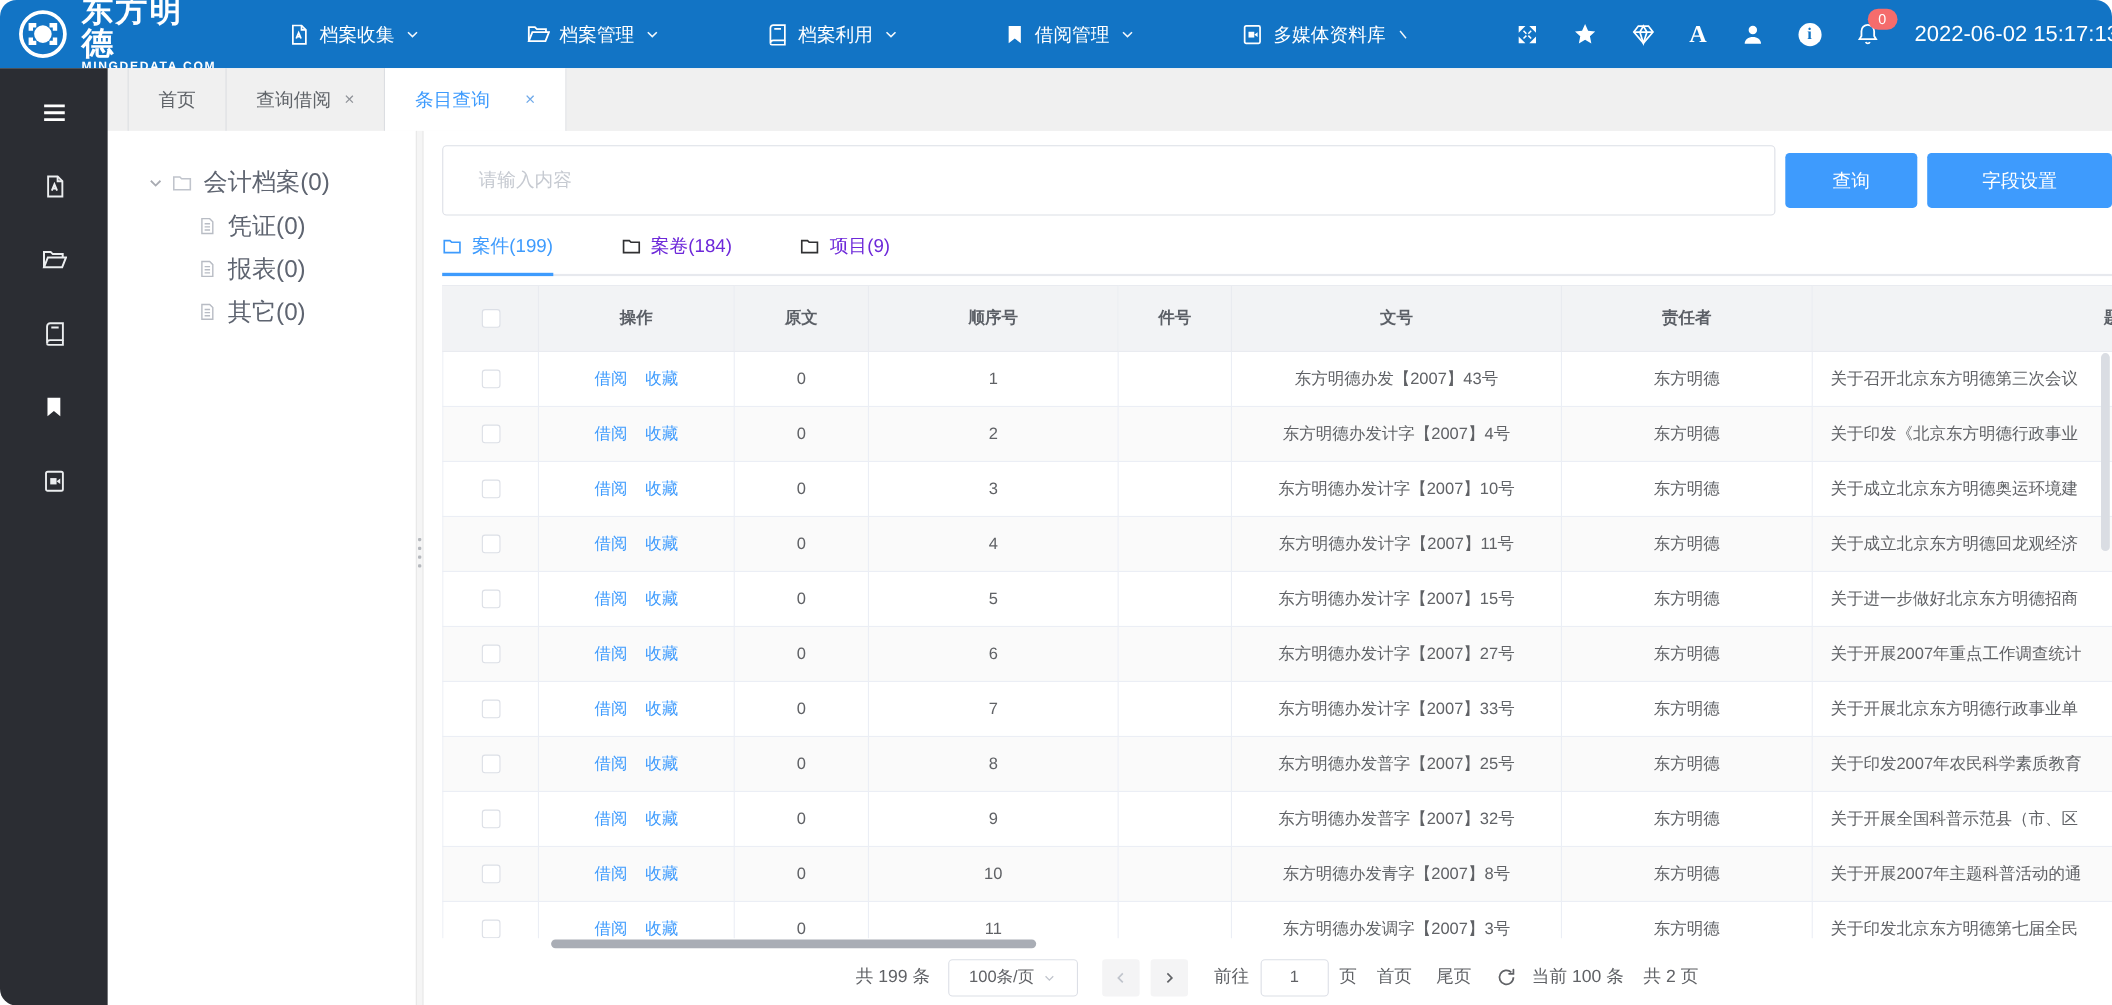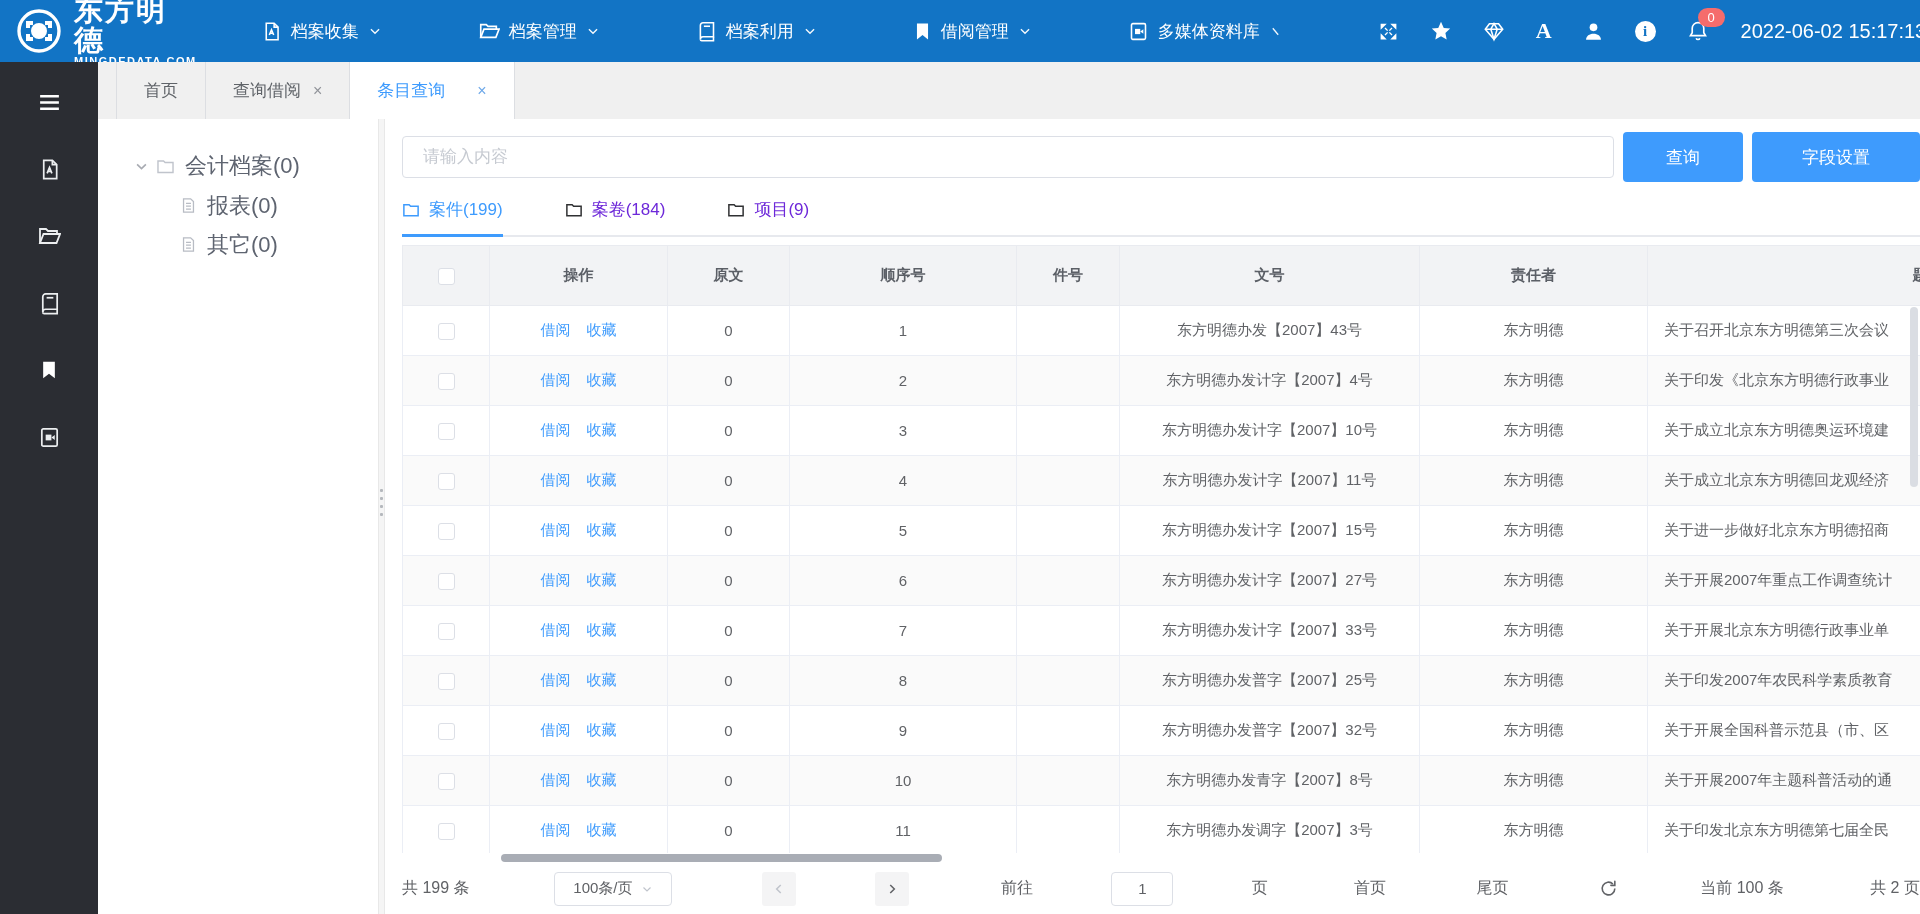--- a/index.html
+++ b/index.html
@@ -3,21 +3,21 @@
 <meta charset="utf-8">
 <style>
   :root{
     --header-blue:#1274c5;
     --primary:#3e9bfd;
     --sidebar-dark:#2b2d33;
     --badge-red:#f56c6c;
   }
   *{margin:0;padding:0;box-sizing:border-box;}
   body{font-family:"Liberation Sans",sans-serif;background:#fff;}
-  .app{width:1920px;height:914px;overflow:hidden;position:relative;background:#fff;}
+  .app{width:1920px;height:914px;overflow:hidden;position:relative;background:#fff;border-radius:15px;}
 
   
   .header{height:62px;background:var(--header-blue);display:flex;align-items:center;color:#fff;}
   .logo{display:flex;align-items:center;padding:0 24px 0 16px;}
   .logo-mark{width:46px;height:46px;margin-right:12px;flex:0 0 auto;}
   .logo-title{font-size:29px;font-weight:bold;letter-spacing:2px;line-height:1.05;}
   .logo-sub{font-size:11px;font-weight:bold;letter-spacing:1.5px;}
   .nav{display:flex;align-items:center;margin-left:40px;}
   .nav-item{display:flex;align-items:center;gap:9px;margin-right:96px;font-size:17px;cursor:pointer;white-space:nowrap;}
   .nav-item svg{flex:0 0 auto;}
@@ -56,21 +56,21 @@
   .tree-row .ticon{margin-right:10px;display:flex;align-items:center;}
   .tree-row .arr{margin-right:7px;display:flex;align-items:center;}
 
   .splitter{width:7px;flex:0 0 auto;background:#f5f5f5;border-left:1px solid #e8e8e8;border-right:1px solid #e8e8e8;position:relative;cursor:col-resize;}
   .grip{position:absolute;left:1px;top:370px;display:flex;flex-direction:column;gap:5px;}
   .grip i{width:3px;height:3px;background:#b5b8bd;border-radius:1px;display:block;}
 
   
   .main{flex:1;min-width:0;display:flex;flex-direction:column;padding-left:17px;position:relative;}
   .search-row{margin-top:13px;display:flex;align-items:center;}
-  .search-input{flex:1;height:42px;border:1px solid #dcdfe6;border-radius:4px;font-size:17px;padding:0 20px;color:#606266;outline:none;font-family:inherit;}
+  .search-input{flex:1;height:64px;border:1px solid #dcdfe6;border-radius:4px;font-size:17px;padding:0 32px;color:#606266;outline:none;font-family:inherit;}
   .search-input::placeholder{color:#c6cad1;}
   .btn{height:50px;margin-left:9px;border:none;border-radius:4px;background:var(--primary);color:#fff;font-size:17px;cursor:pointer;font-family:inherit;flex:0 0 auto;}
   .btn-query{width:120px;}
   .btn-fields{width:168px;}
 
   
   .result-tabs{margin-top:16px;display:flex;border-bottom:2px solid #e7e9ee;flex:0 0 auto;}
   .rtab{display:flex;align-items:center;gap:9px;padding-bottom:14px;margin-right:62px;font-size:17px;color:#6d28d9;cursor:pointer;position:relative;white-space:nowrap;}
   .rtab.active{color:var(--primary);}
   .rtab.active::after{content:"";position:absolute;left:0;right:0;bottom:-2px;height:3px;background:var(--primary);}
@@ -85,21 +85,21 @@
   .c-item{width:103px;} .c-doc{width:300px;} .c-resp{width:228px;} .c-title{width:560px;}
   td.cell-title{text-align:left;padding-left:16px;}
   .cb{display:inline-block;width:17px;height:17px;border:1px solid #dcdfe6;border-radius:3px;background:#fff;vertical-align:middle;cursor:pointer;}
   .op-link{color:var(--primary);text-decoration:none;margin:0 8px;cursor:pointer;text-align:right;}
   .vscroll{position:absolute;right:2px;top:62px;width:8px;height:180px;background:#dadde3;border-radius:4px;}
 
   
   .footer{flex:0 0 auto;height:61px;}
   .hscroll{height:10px;position:relative;}
   .hscroll-thumb{position:absolute;left:99px;top:1px;width:441px;height:8px;background:#a9adb5;border-radius:4px;cursor:pointer;}
-  .pagination{height:51px;display:flex;align-items:center;justify-content:space-between;font-size:16px;color:#606266;}
+  .pagination{height:51px;display:flex;align-items:center;justify-content:center;font-size:16px;color:#606266;}
   .pg-total{margin-right:16px;}
   .pg-select{width:118px;height:34px;border:1px solid #dcdfe6;border-radius:4px;display:flex;align-items:center;justify-content:center;gap:8px;font-size:15px;color:#606266;margin-right:22px;cursor:pointer;background:#fff;}
   .pg-btn{width:34px;height:34px;background:#f4f4f5;border-radius:3px;display:flex;align-items:center;justify-content:center;margin-right:10px;cursor:pointer;border:none;}
   .pg-goto{margin:0 10px 0 14px;}
   .pg-input{width:62px;height:34px;border:1px solid #dcdfe6;border-radius:4px;text-align:center;font-size:15px;color:#606266;outline:none;font-family:inherit;}
   .pg-unit{margin:0 18px 0 10px;}
   .pg-link{margin-right:22px;cursor:pointer;}
   .pg-refresh{margin-right:14px;display:flex;align-items:center;cursor:pointer;}
   .pg-current{margin-right:18px;}
 </style>
@@ -284,20 +284,29 @@
               <svg width="15" height="15" viewBox="0 0 24 24" fill="none" stroke="#a8abb2" stroke-width="2.6">
                   <path d="M5 8.5l7 7 7-7"></path>
                 </svg>
             </span>
             <span class="ticon">
               <svg width="19" height="19" viewBox="0 0 24 24" fill="none" stroke="#c0c4cc" stroke-width="1.8">
                   <path d="M2.5 5h7l2 2h10v12.5h-19z"></path>
                 </svg>
             </span>
             <span>会计档案(0)</span>
+          </div>
+          <div class="tree-row child">
+            <span class="ticon">
+              <svg width="17" height="17" viewBox="0 0 24 24" fill="none" stroke="#b8bcc4" stroke-width="1.8">
+                  <path d="M5 2.5h10l4 4v15H5z"></path>
+                  <path d="M8.5 9h7M8.5 13h7M8.5 17h7"></path>
+                </svg>
+            </span>
+            <span>凭证(0)</span>
           </div>
           <div class="tree-row child">
             <span class="ticon">
               <svg width="17" height="17" viewBox="0 0 24 24" fill="none" stroke="#b8bcc4" stroke-width="1.8">
                   <path d="M5 2.5h10l4 4v15H5z"></path>
                   <path d="M8.5 9h7M8.5 13h7M8.5 17h7"></path>
                 </svg>
             </span>
             <span>报表(0)</span>
           </div>

